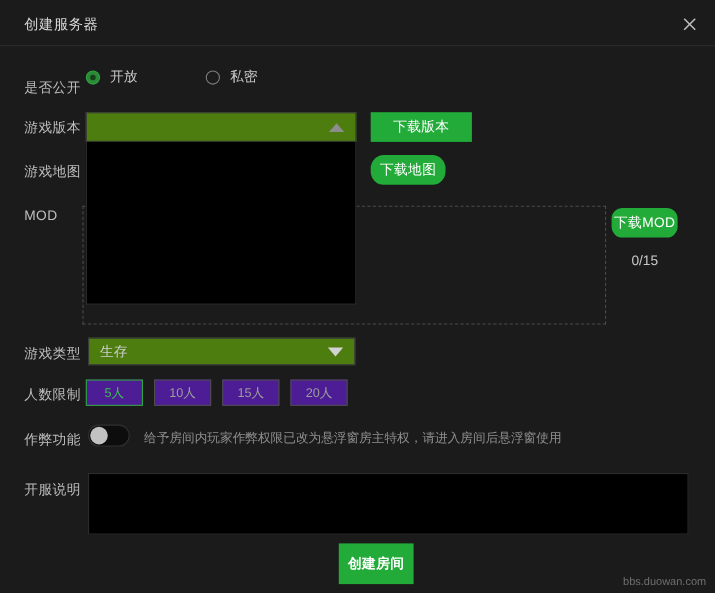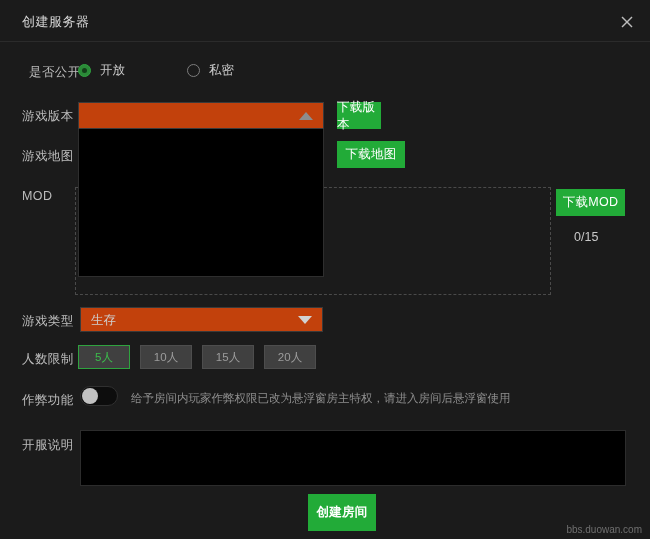--- a/index.html
+++ b/index.html
@@ -82,21 +82,21 @@
     margin:-2.5px 0 0 -2.5px;
     border-radius:50%;
     background:#143f1a;
   }
   .radio-label { margin-left: 9px; font-size: 12.5px; color:#c8c8c8; }
 
   
   .combo {
     position: absolute;
     box-sizing: border-box;
-    background: #c2410c;
+    background: #4d7c0f;
     border: 1px solid #3a3a3a;
     cursor: pointer;
   }
   .combo .combo-value {
     position:absolute;
     left: 10px;
     top: 50%;
     transform: translateY(-50%);
     font-size: 12.5px;
     color: #cfcfcf;
@@ -149,21 +149,21 @@
     font-size: 12.5px;
     color: #c9c9c9;
   }
 
   
   .chips { position:absolute; left:78px; top:345px; display:flex; }
   .chip {
     width: 52px; height: 24px;
     box-sizing: border-box;
     border: 1px solid #4d4d4d;
-    background: #404040;
+    background: #4c1d95;
     color: #9c9c9c;
     font-size: 11.5px;
     display:flex; align-items:center; justify-content:center;
     margin-right: 10px;
     cursor:pointer;
   }
   .chip.active { border-color:#2fa33f; color:#3cbd4c; }
 
   
   .toggle {
@@ -223,48 +223,48 @@
   <div class="titlebar">
     <div class="title-text">创建服务器</div>
     <div class="close-btn">
       <svg width="26" height="26" viewBox="0 0 26 26" aria-hidden="true">
         <line x1="8" y1="8" x2="18" y2="18" stroke="#bdbdbd" stroke-width="1.4"></line>
         <line x1="18" y1="8" x2="8" y2="18" stroke="#bdbdbd" stroke-width="1.4"></line>
       </svg>
     </div>
   </div>
 
-  <div class="row-label" style="left:22px; top:64px;margin-left:7px;">是否公开</div>
+  <div class="row-label" style="left:22px; top:72px;">是否公开</div>
   <div class="radio-group">
     <div class="radio-item">
       <span class="radio-dot on"></span>
       <span class="radio-label">开放</span>
     </div>
     <div class="radio-item">
       <span class="radio-dot"></span>
       <span class="radio-label">私密</span>
     </div>
   </div>
 
   <div class="row-label" style="left:22px; top:108px;">游戏版本</div>
   <div class="combo" style="left:78px; top:102px; width:246px; height:27px;">
     <span class="combo-value"></span>
     <span class="caret up"></span>
   </div>
 
   <div class="dropdown-panel" style="left:78px; top:129px; width:246px; height:148px;"></div>
 
-  <div class="btn green" style="left:337px; top:102px; width:44px; height:27px;">下载版本</div>
+  <div class="btn green" style="left:337px; top:102px; width:92px; height:27px;">下载版本</div>
 
   <div class="row-label" style="left:22px; top:148px;">游戏地图</div>
-  <div class="btn green" style="left:337px; top:141px; width:68px; height:27px;">下载地图</div>
+  <div class="btn green" style="left:337px; top:141px; width:68px; height:27px;border-radius:12px;">下载地图</div>
 
   <div class="row-label" style="left:22px; top:189px;">MOD</div>
   <div class="mod-box" style="left:75px; top:187px; width:476px; height:108px;"></div>
-  <div class="btn green" style="left:556px; top:189px; width:69px; height:27px;">下载MOD</div>
+  <div class="btn green" style="left:556px; top:189px; width:60px; height:27px;border-radius:10px;">下载MOD</div>
   <div class="mod-count" style="left:574px; top:230px;">0/15</div>
 
   <div class="row-label" style="left:22px; top:313px;">游戏类型</div>
   <div class="combo" style="left:80px; top:307px; width:243px; height:25px;">
     <span class="combo-value">生存</span>
     <span class="caret down"></span>
   </div>
 
   <div class="row-label" style="left:22px; top:351px;">人数限制</div>
   <div class="chips">

